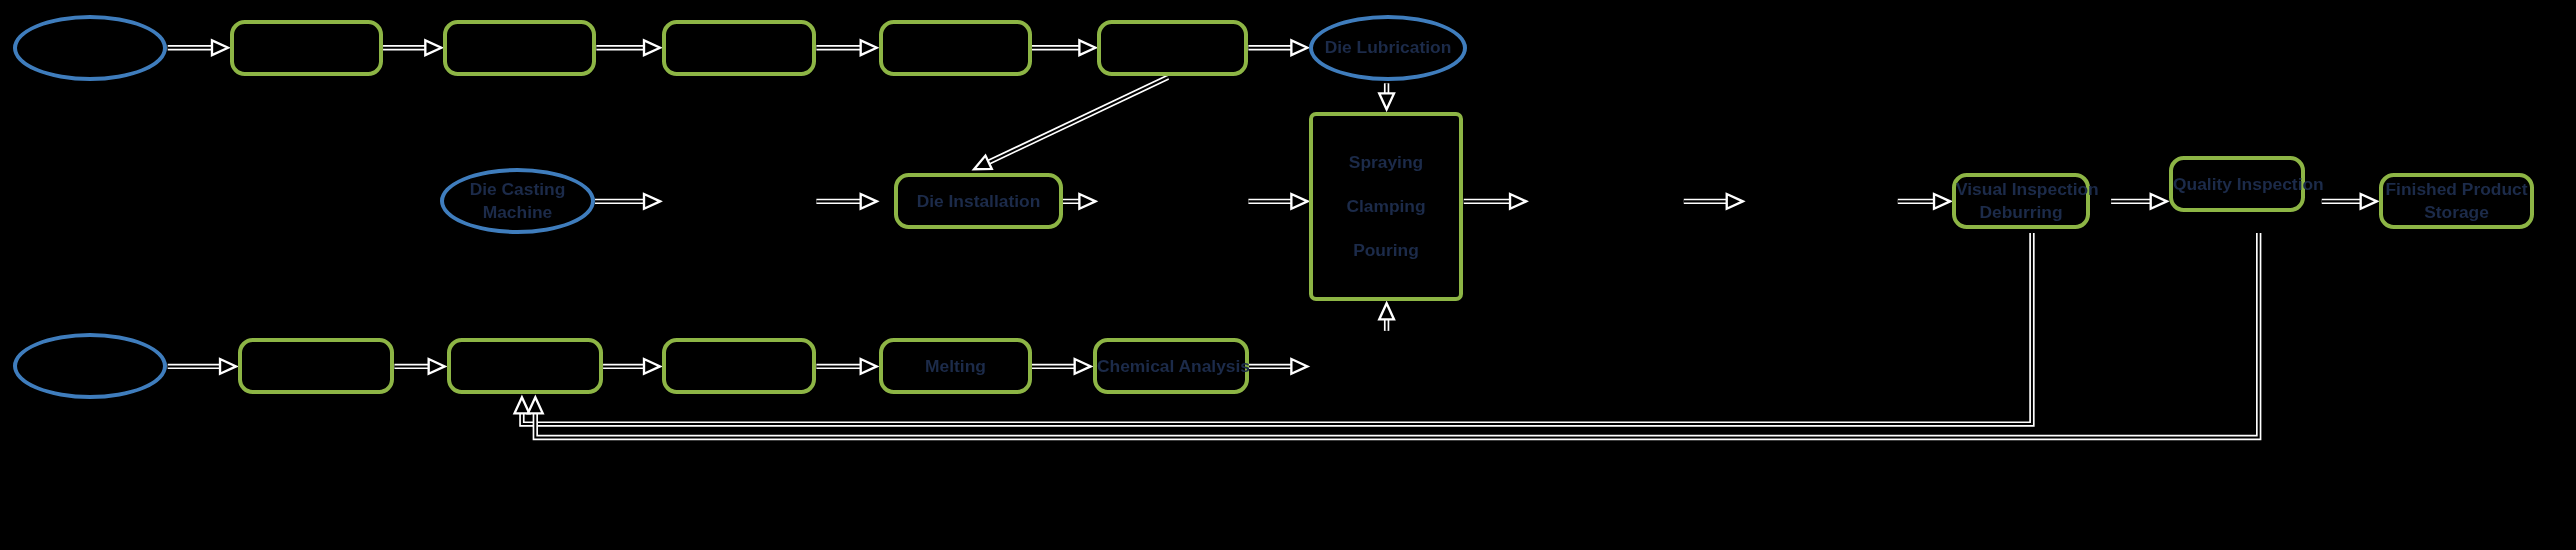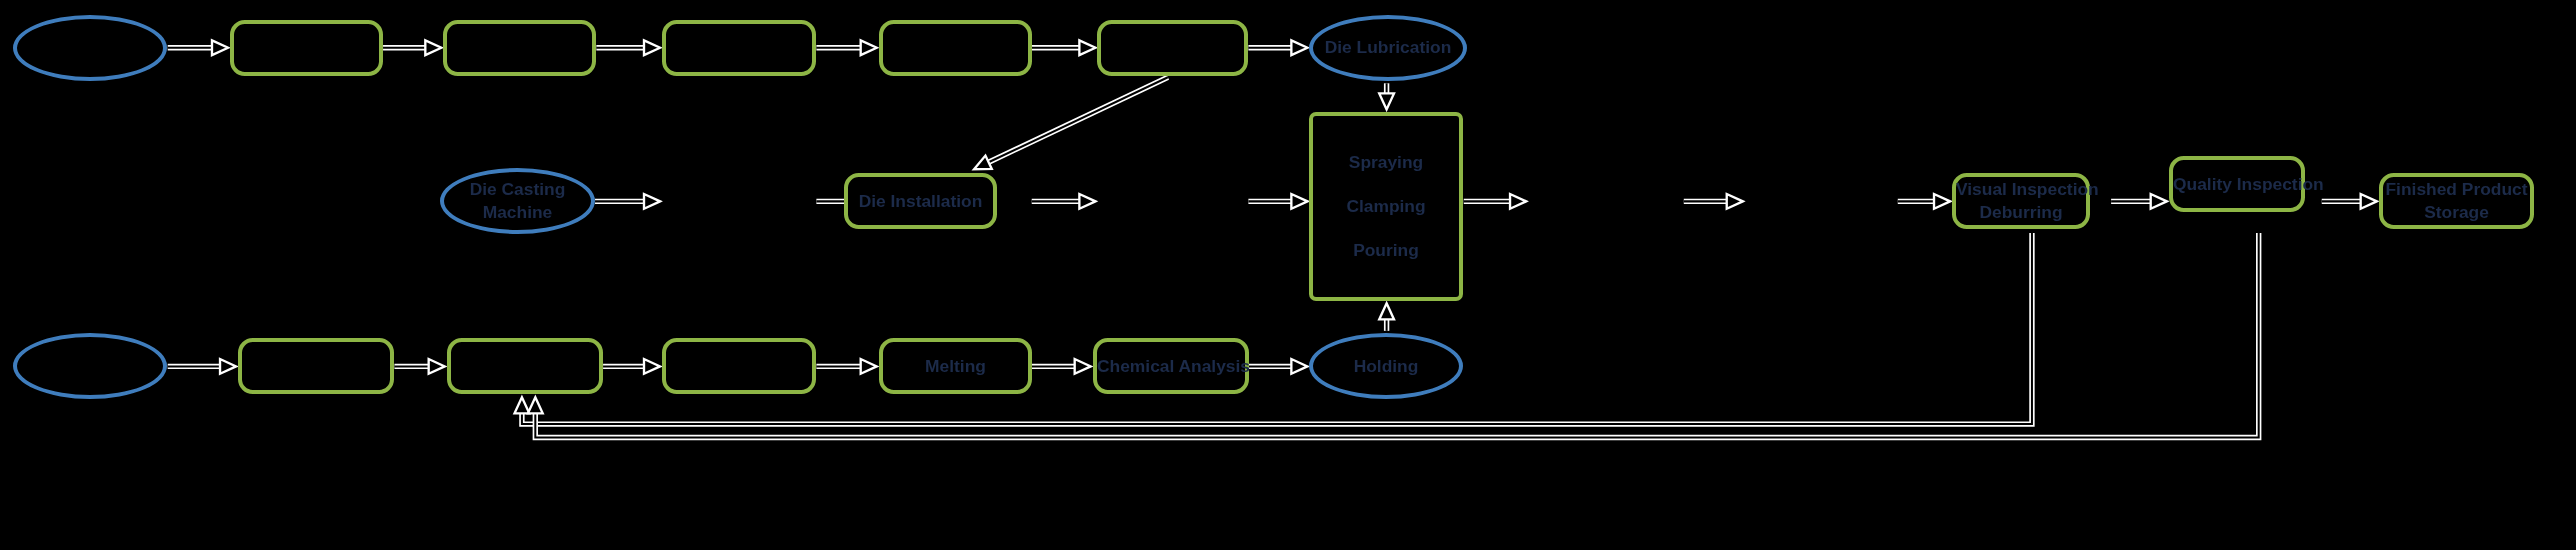--- a/index.html
+++ b/index.html
@@ -206,21 +206,21 @@
     <div class="node rect" style="left: 1097px; top: 19.5px; width: 151px; height: 56px;">
       <div class="label-line"></div>
     </div>
     <div class="node ellipse" style="left: 1309px; top: 14.8px; width: 158px; height: 66px;">
       <div class="label-line">Die Lubrication</div>
     </div>
     <div class="node ellipse" style="left: 440px; top: 168px; width: 155px; height: 66px;">
       <div class="label-line">Die Casting</div>
       <div class="label-line">Machine</div>
     </div>
-    <div class="node rect" style="left: 844px; top: 173px; width: 153px; height: 56px;">
+    <div class="node rect" style="left: 894px; top: 173px; width: 169px; height: 56px;">
       <div class="label-line">Die Installation</div>
     </div>
     <div class="node stage" style="left: 1309px; top: 112px; width: 154px; height: 189px;">
       <div class="label-line">Spraying</div>
       <div class="label-line">Clamping</div>
       <div class="label-line">Pouring</div>
     </div>
     <div class="node rect" style="left: 1952px; top: 173px; width: 138px; height: 56px;">
       <div class="label-line">Visual Inspection</div>
       <div class="label-line">Deburring</div>
@@ -243,17 +243,14 @@
     </div>
     <div class="node rect" style="left: 662px; top: 338px; width: 154px; height: 56px;">
       <div class="label-line"></div>
     </div>
     <div class="node rect" style="left: 879px; top: 338px; width: 153px; height: 56px;">
       <div class="label-line">Melting</div>
     </div>
     <div class="node rect" style="left: 1093px; top: 338px; width: 156px; height: 56px;">
       <div class="label-line">Chemical Analysis</div>
     </div>
-    <div class="node ellipse" style="left: 1309px; top: 333px; width: 154px; height: 66px;">
-      <div class="label-line">Holding</div>
-    </div>
   </div>
 
 
 </body></html>

